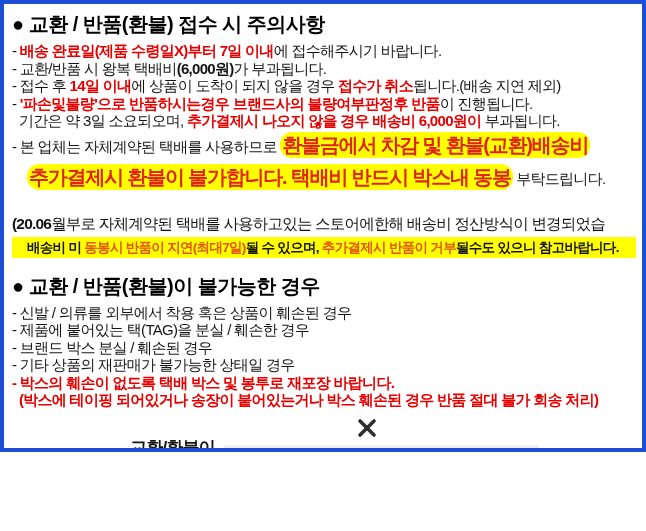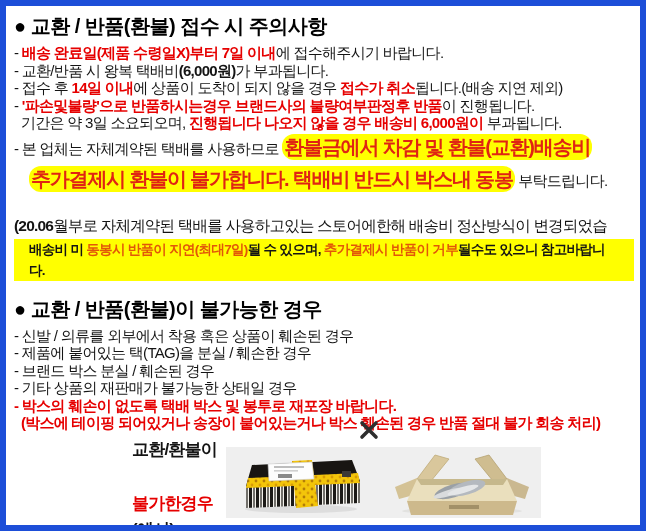--- a/index.html
+++ b/index.html
@@ -1,20 +1,20 @@
 <!DOCTYPE html>
 <html style="--red: #e60000; --bigred: #e02413; --orange: #e25708; --yellow: #ffff00; --ink: #141414; --xmark: #2e2e2e;"><head>
 <meta charset="utf-8">
 <style>
   * { margin:0; padding:0; box-sizing:border-box; }
   html,body { background:#fff; }
   .page {
     position:relative;
-    width:646px; height:531px;
-    border:6px solid #1d4ed8;
+    width:646px; height:452px;
+    border:4px solid #1d4ed8;
     background:#fff;
     font-family:"Liberation Sans","DejaVu Sans",sans-serif;
     color:var(--ink);
     padding:6px 6px 0 8px;
     overflow:hidden;
   }
   .sec-title {
     font-size:20px; font-weight:800; letter-spacing:-0.5px;
     line-height:24px; margin:2px 0 6px 0; color:#000;
     white-space:pre-wrap;
@@ -65,21 +65,21 @@
   <div class="sec-title">● 교환 / 반품(환불) 접수 시 주의사항</div>
 
   <div class="bl"><span>- </span><span class="red">배송 완료일(제품 수령일X)부터 7일 이내</span><span>에 접수해주시기 바랍니다.</span></div>
 
   <div class="bl"><span>- 교환/반품 시 왕복 택배비</span><span class="b">(6,000원)</span><span>가 부과됩니다.</span></div>
 
   <div class="bl"><span>- 접수 후 </span><span class="red">14일 이내</span><span>에 상품이 도착이 되지 않을 경우 </span><span class="red">접수가 취소</span><span>됩니다.(배송 지연 제외)</span></div>
 
   <div class="bl"><span>- </span><span class="red">'파손및불량'으로 반품하시는경우 브랜드사의 불량여부판정후 반품</span><span>이 진행됩니다.</span></div>
 
-  <div class="bl"><span>  기간은 약 3일 소요되오며, </span><span class="red">진행됩니다 나오지 않을 경우 배송비 6,000원이</span><span> 부과됩니다.</span></div>
+  <div class="bl"><span>  기간은 약 3일 소요되오며, </span><span class="red">추가결제시 나오지 않을 경우 배송비 6,000원이</span><span> 부과됩니다.</span></div>
 
   <div class="bigline"><span>- 본 업체는 자체계약된 택배를 사용하므로 </span><span class="bigh">환불금에서 차감 및 환불(교환)배송비</span></div>
 
   <div class="bigline shift-left"><span class="bigh">추가결제시 환불이 불가합니다. 택배비 반드시 박스내 동봉</span><span> 부탁드립니다.</span></div>
 
   <div class="note note-first"><span class="b">(20.06</span><span>월부로 자체계약된 택배를 사용하고있는 스토어에한해 배송비 정산방식이 변경되었습</span></div>
 
 
   <div class="ystrip"><span>배송비 미 </span><span class="orange">동봉시 반품이 지연(최대7일)</span><span>될 수 있으며, </span><span class="orange">추가결제시 반품이 거부</span><span>될수도 있으니 참고바랍니다.</span></div>
 

